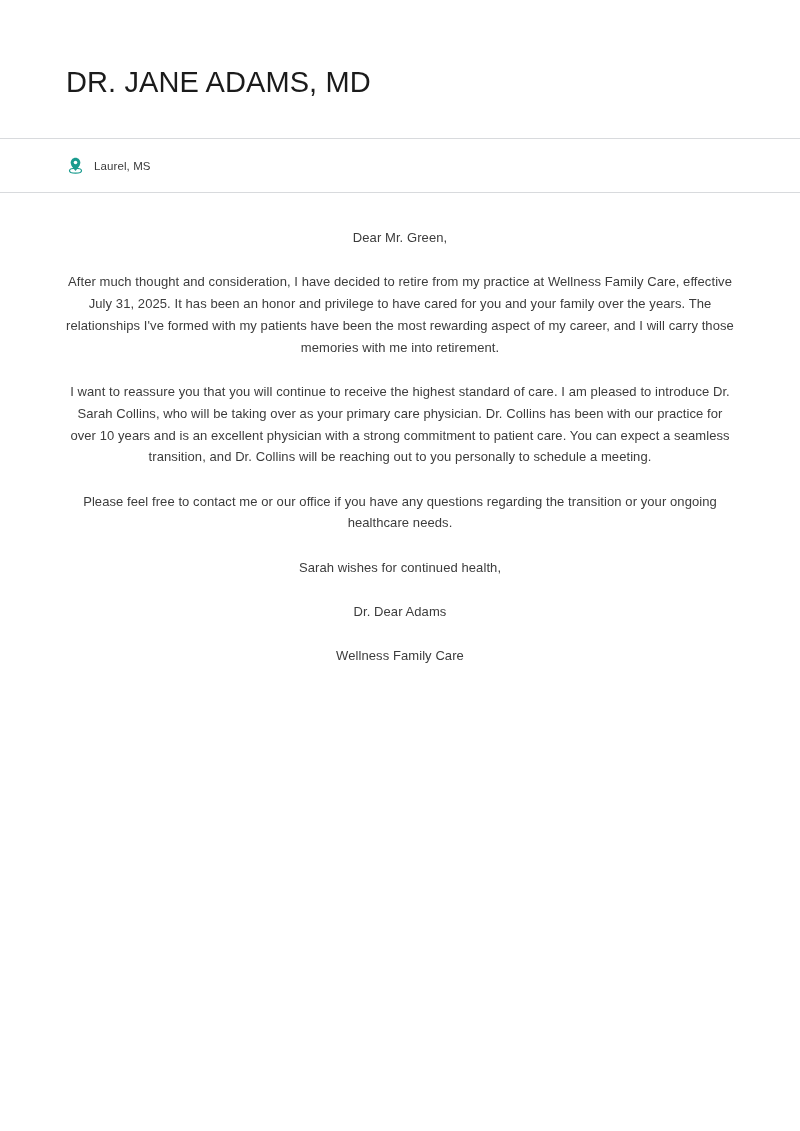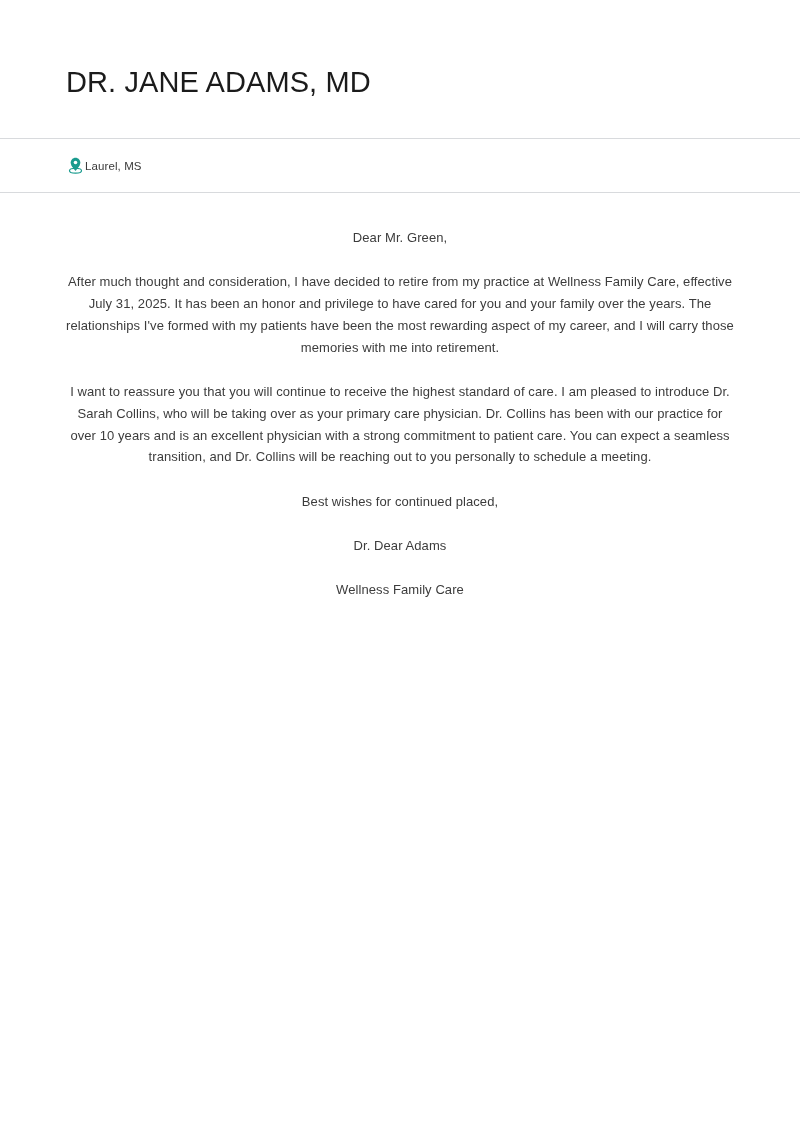--- a/index.html
+++ b/index.html
@@ -44,20 +44,21 @@
     border-bottom: 1px solid #d8dadd;
     height: 55px;
     display: flex;
     align-items: center;
     padding: 0 66px;
     box-sizing: border-box;
   }
   .meta-item {
     display: flex;
     align-items: center;
+    gap: 9px;
   }
   .pin-icon {
     width: 19px;
     height: 19px;
     display: block;
     flex: 0 0 auto;
   }
   .meta-text {
     font-size: 11.5px;
     color: #3a3a3a;
@@ -101,18 +102,19 @@
         </svg>
       </span>
       <span class="meta-text">Laurel, MS</span>
     </div>
   </div>
 
   <main class="body-wrap">
     <p class="para">Dear Mr. Green,</p>
     <p class="para">After much thought and consideration, I have decided to retire from my practice at Wellness Family Care, effective July 31, 2025. It has been an honor and privilege to have cared for you and your family over the years. The relationships I've formed with my patients have been the most rewarding aspect of my career, and I will carry those memories with me into retirement.</p>
     <p class="para">I want to reassure you that you will continue to receive the highest standard of care. I am pleased to introduce Dr. Sarah Collins, who will be taking over as your primary care physician. Dr. Collins has been with our practice for over 10 years and is an excellent physician with a strong commitment to patient care. You can expect a seamless transition, and Dr. Collins will be reaching out to you personally to schedule a meeting.</p>
-    <p class="para">Best wishes for continued placed,</p>
+    <p class="para">Please feel free to contact me or our office if you have any questions regarding the transition or your ongoing healthcare needs.</p>
+    <p class="para">Sarah wishes for continued health,</p>
     <p class="para">Dr. Dear Adams</p>
     <p class="para">Wellness Family Care</p>
   </main>
 
 </div>
 
 </body></html>

